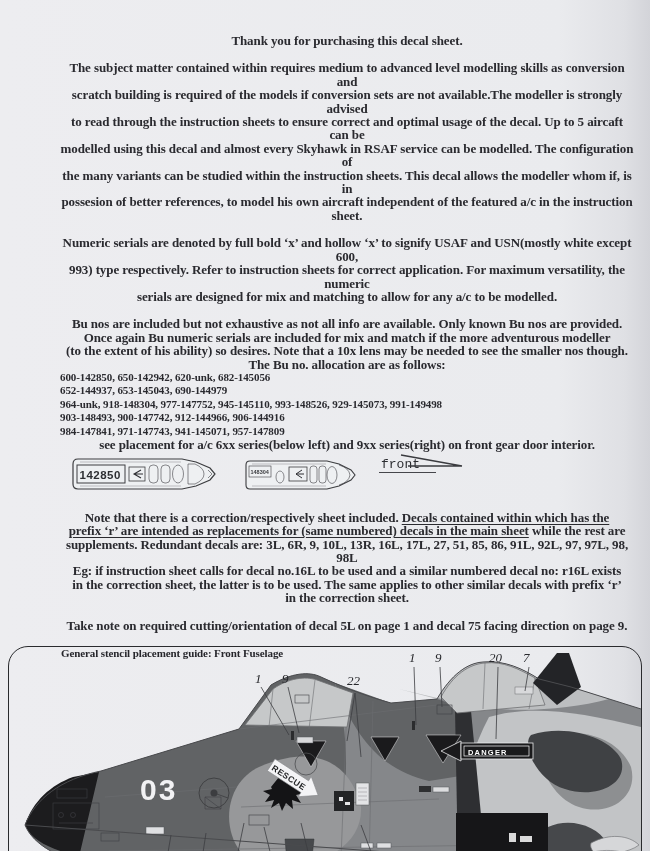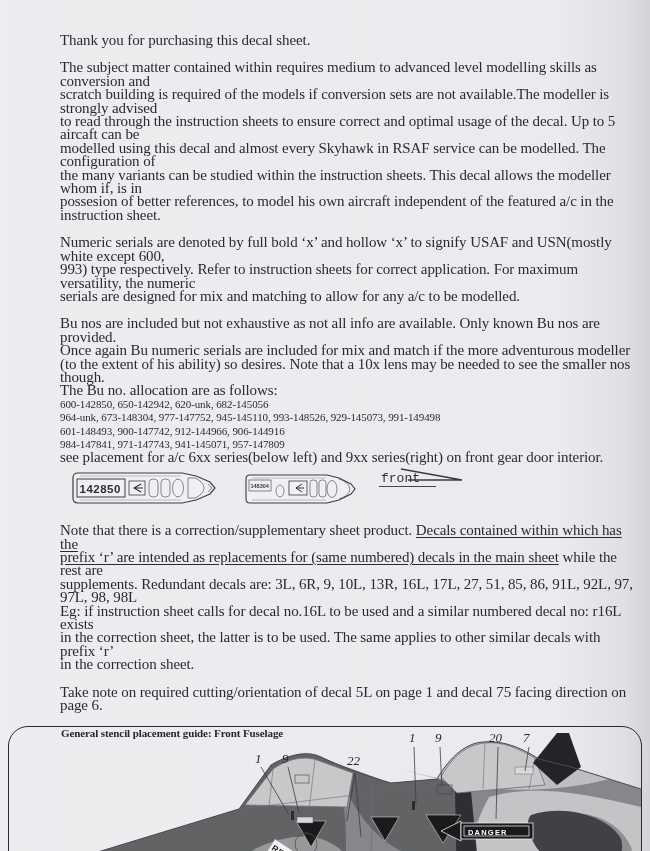--- a/index.html
+++ b/index.html
@@ -5,25 +5,25 @@
   html,body{margin:0;padding:0;}
   body{
     width:650px;height:851px;overflow:hidden;
     background:linear-gradient(90deg,#ededf0 0%,#eaebee 86%,#dfe0e4 96%,#d3d4d9 100%);
     font-family:"Liberation Serif", serif;
     color:#26262b;
   }
   .content{padding:34px 16px 0 60px;}
   .para{
     margin:0 0 14px 0;
-    font-size:15px;font-weight:normal;line-height:13.4px;
-    letter-spacing:-0.1px;white-space:pre-line;color:#2a2a2f;
+    font-size:13px;font-weight:bold;line-height:13.4px;
+    letter-spacing:-0.1px;white-space:pre-line;color:#2a2a2f;text-align:center;
   }
   .tight{margin-bottom:0;}
-  .bu-line{font-size:11px;font-weight:normal;line-height:13.4px;letter-spacing:-0.1px;color:#2a2a2f;}
+  .bu-line{font-size:11px;font-weight:bold;line-height:13.4px;letter-spacing:-0.1px;color:#2a2a2f;}
   .ul{ text-decoration:underline; text-underline-offset:1.5px; }
   .gear-row{position:relative;height:40px;margin:3px 0 3px 0;}
   .gear-row svg{position:absolute;top:0;}
   .front-wrap{position:absolute;left:319px;top:0;}
   .front-word{
     font-family:"Liberation Mono", monospace;font-size:13px;color:#2c2d31;
     border-bottom:1.2px solid #45464b;padding:0 16px 0 2px;
   }
   .front-arrow{position:absolute;left:338px;top:17px;}
   .guide-box{
@@ -53,22 +53,23 @@
 possesion of better references, to model his own aircraft independent of the featured a/c in the instruction sheet.</p>
   <p class="para">Numeric serials are denoted by full bold ‘x’ and hollow ‘x’ to signify USAF and USN(mostly white except 600,
 993) type respectively. Refer to instruction sheets for correct application. For maximum versatility, the numeric
 serials are designed for mix and matching to allow for any a/c to be modelled.</p>
   <p class="para tight">Bu nos are included but not exhaustive as not all info are available. Only known Bu nos are provided.
 Once again Bu numeric serials are included for mix and match if the more adventurous modeller
 (to the extent of his ability) so desires. Note that a 10x lens may be needed to see the smaller nos though.
 The Bu no. allocation are as follows:</p>
   <div>
     <div class="bu-line">600-142850, 650-142942, 620-unk, 682-145056</div>
-    <div class="bu-line">964-unk, 673-148304, 977-147752, 945-145110, 993-148526, 929-145073, 991-149498</div>
-    <div class="bu-line">601-148493, 900-147742, 912-144966, 906-144916</div>
+    <div class="bu-line">652-144937, 653-145043, 690-144979</div>
+    <div class="bu-line">964-unk, 918-148304, 977-147752, 945-145110, 993-148526, 929-145073, 991-149498</div>
+    <div class="bu-line">903-148493, 900-147742, 912-144966, 906-144916</div>
     <div class="bu-line">984-147841, 971-147743, 941-145071, 957-147809</div>
   </div>
   <p class="para tight">see placement for a/c 6xx series(below left) and 9xx series(right) on front gear door interior.</p>
 
   <div class="gear-row">
 
     <svg style="left:10px;top:2px" width="150" height="36" viewBox="0 0 150 36">
       <path d="M8,3 Q3,3 3,8 L3,28 Q3,33 8,33 L112,33 L126,30 L140,24 L145,18 L140,12 L126,6 L112,3 Z" fill="#eef0f2" stroke="#3c3d40" stroke-width="1.2"></path>
       <path d="M10,6 L111,6 M10,30 L111,30" stroke="#8a8b8e" stroke-width="0.5" fill="none"></path>
       <rect x="7" y="9" width="48" height="18" fill="none" stroke="#3c3d40" stroke-width="1"></rect>
@@ -97,28 +98,28 @@
     </svg>
     <div class="front-wrap">
       <span class="front-word">front</span>
     </div>
     <svg class="front-arrow" width="72" height="16" viewBox="0 0 72 16">
       <path d="M3,1 L64,12 M10,12 L64,12" stroke="#3a3b3f" stroke-width="1.3" fill="none"></path>
     </svg>
   </div>
 
   <p class="para" style="white-space:pre-line">
-    <span>Note that there is a correction/supplementary sheet product. </span><span class="ul">Decals contained within which has the
+    <span>Note that there is a correction/respectively sheet included. </span><span class="ul">Decals contained within which has the
 prefix ‘r’ are intended as replacements for (same numbered) decals in the main sheet</span><span> while the rest are
 supplements. Redundant decals are: 3L, 6R, 9, 10L, 13R, 16L, 17L, 27, 51, 85, 86, 91L, 92L, 97, 97L, 98, 98L
 Eg: if instruction sheet calls for decal no.16L to be used and a similar numbered decal no: r16L exists
 in the correction sheet, the latter is to be used. The same applies to other similar decals with prefix ‘r’
 in the correction sheet.</span>
   </p>
-  <p class="para">Take note on required cutting/orientation of decal 5L on page 1 and  decal 75 facing direction on page 6.</p>
+  <p class="para">Take note on required cutting/orientation of decal 5L on page 1 and  decal 75 facing direction on page 9.</p>
 </div>
 
 <div class="guide-box">
   <div class="guide-title">General stencil placement guide: Front Fuselage</div>
 
   <svg class="aircraft-svg" viewBox="0 0 632 276" preserveAspectRatio="none">
 
     <path d="M16,178 C26,152 52,132 92,124 L230,82 L262,38 C282,26 300,24 312,30 C338,42 360,50 382,56 L428,52 C442,28 458,16 474,15 C496,13 514,22 530,32 L562,40 L632,62 L632,224 L300,226 C200,228 120,226 96,222 C52,214 24,198 16,178 Z" fill="#85878a"></path>
 
     <path d="M16,178 C26,152 52,132 92,124 L230,82 L262,38 C282,26 300,24 312,30 L326,36 C342,92 340,152 324,202 L312,226 L96,222 C52,214 24,198 16,178 Z" fill="#616365"></path>

